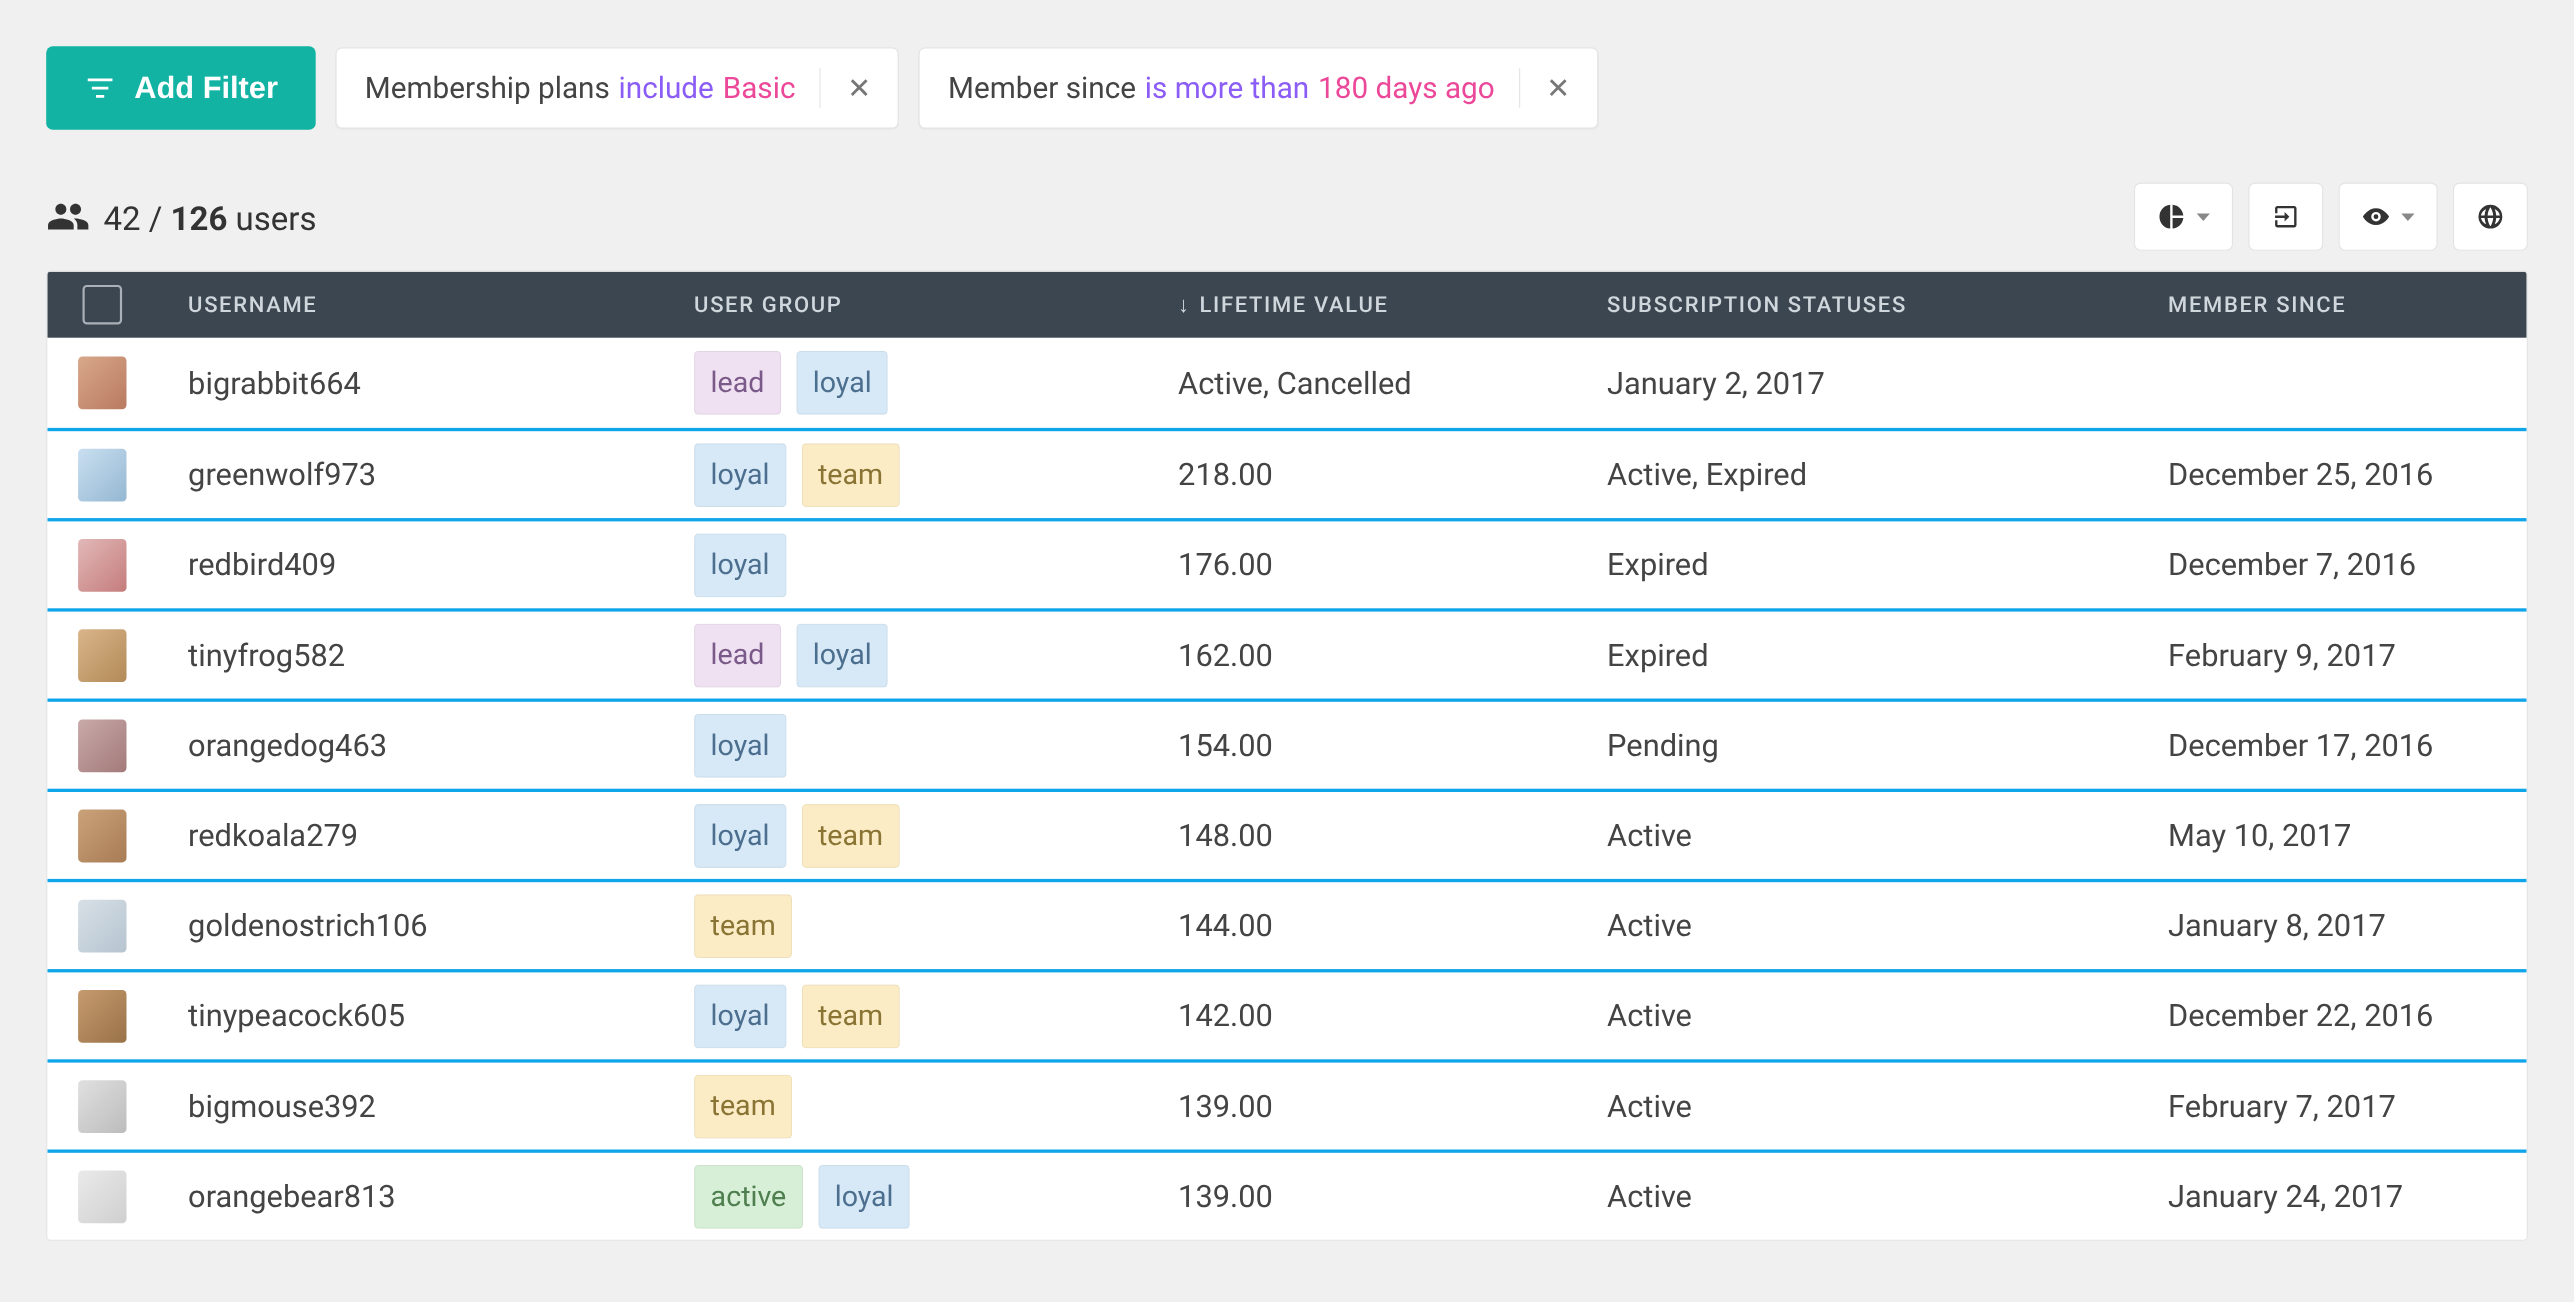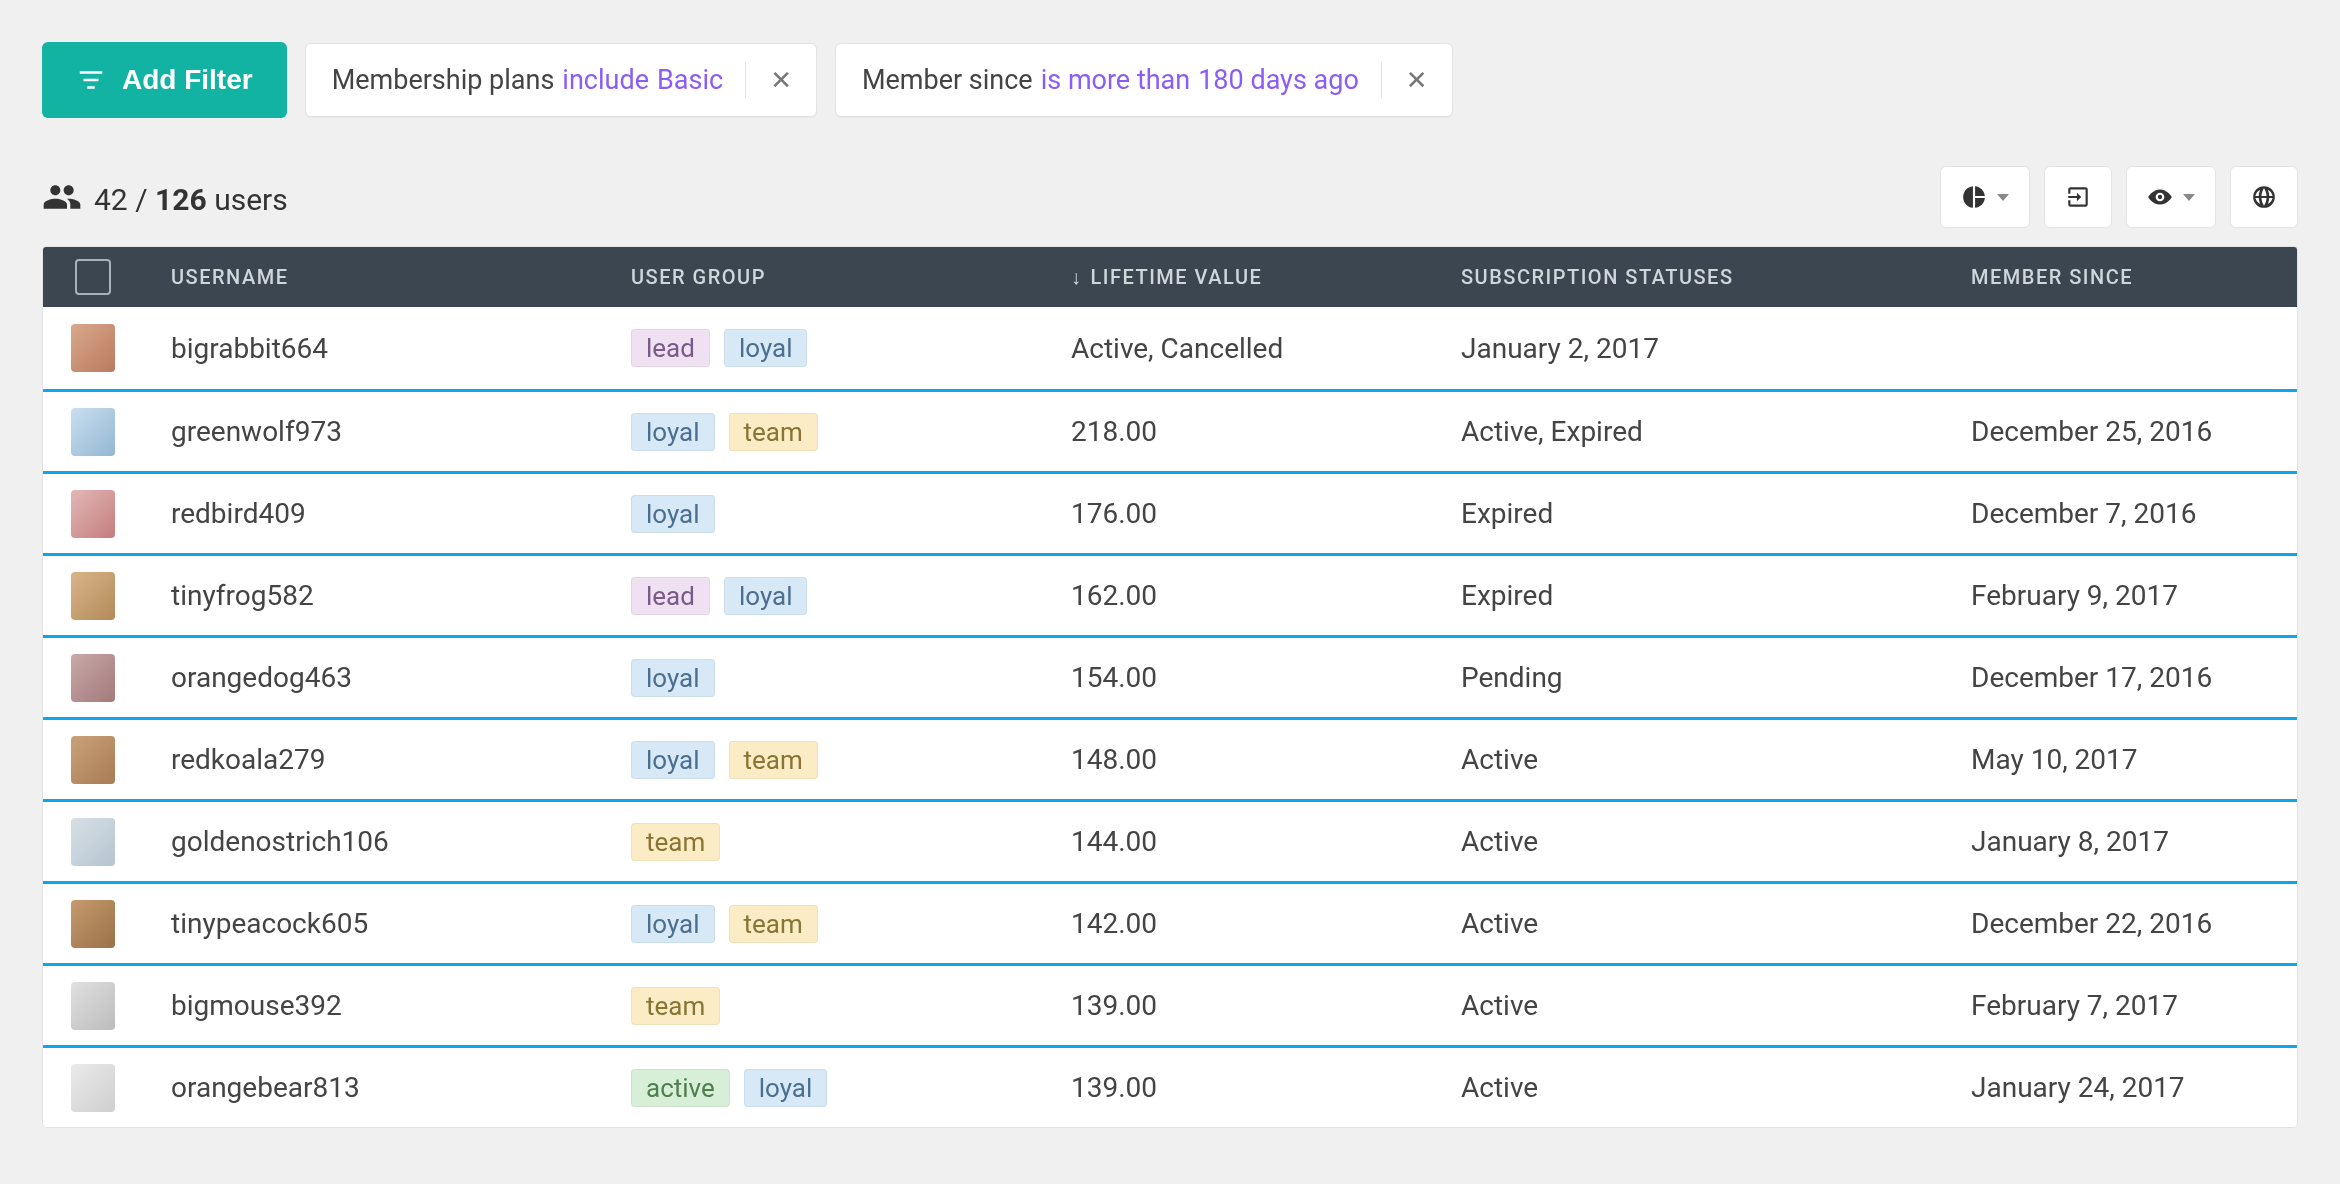--- a/index.html
+++ b/index.html
@@ -23,21 +23,21 @@
   }
   .add-filter-btn svg { width: 30px; height: 30px; fill: #fff; }
   .filter-chip {
     display: inline-flex; align-items: center; background: #fff;
     border: 1px solid #e3e3e3; border-radius: 6px; padding: 18px 18px 18px 26px;
     font-size: 27px; color: #555;
     box-shadow: 0 1px 1px rgba(0,0,0,0.03);
   }
   .filter-chip .field { color: #444; }
   .filter-chip .op { color: #8b5cf6; padding: 0 8px; }
-  .filter-chip .val { color: #8b5cf6; }
+  .filter-chip .val { color: #ec4899; }
   .filter-chip .sep { width: 1px; height: 36px; background: #e3e3e3; margin: 0 18px 0 22px; }
   .filter-chip .x { font-size: 26px; color: #777; cursor: pointer; padding: 0 6px; }
 
   
   .summary-row { display: flex; align-items: center; justify-content: space-between; margin-bottom: 18px; }
   .count-area { display: flex; align-items: flex-end; gap: 12px; font-size: 30px; color: #333; }
   .count-area svg { width: 40px; height: 40px; fill: #333; }
   .count-filtered { font-weight: 400; }
   .count-total { font-weight: 700; }
   .count-users { font-weight: 400; }
@@ -75,21 +75,21 @@
   .row:first-child { border-top: none; }
   .cell { padding: 0 28px; display: flex; align-items: center; gap: 14px; }
   .cell.avatar-col { justify-content: center; }
   .avatar {
     width: 48px; height: 48px; border-radius: 4px; background: #c9c9c9;
     background-position: center; background-size: cover;
     display:inline-block;
   }
   .tag {
     display: inline-flex; align-items:center; justify-content:center;
-    height: 38px; padding: 0 14px; border-radius: 4px;
+    height: 58px; padding: 0 14px; border-radius: 4px;
     font-size: 26px; border: 1px solid rgba(0,0,0,0.05);
   }
   .tag-lead   { background: #efe0f2; color: #7a5a88; }
   .tag-loyal  { background: #d7e9f7; color: #4d6f8f; }
   .tag-team   { background: #fbecc6; color: #8a7434; }
   .tag-active { background: #d7efd7; color: #4f7e4f; }
 
   
   .av0 { background: linear-gradient(135deg,#d8a88a,#b97a60); }
   .av1 { background: linear-gradient(135deg,#c9dff0,#94b7d2); }

